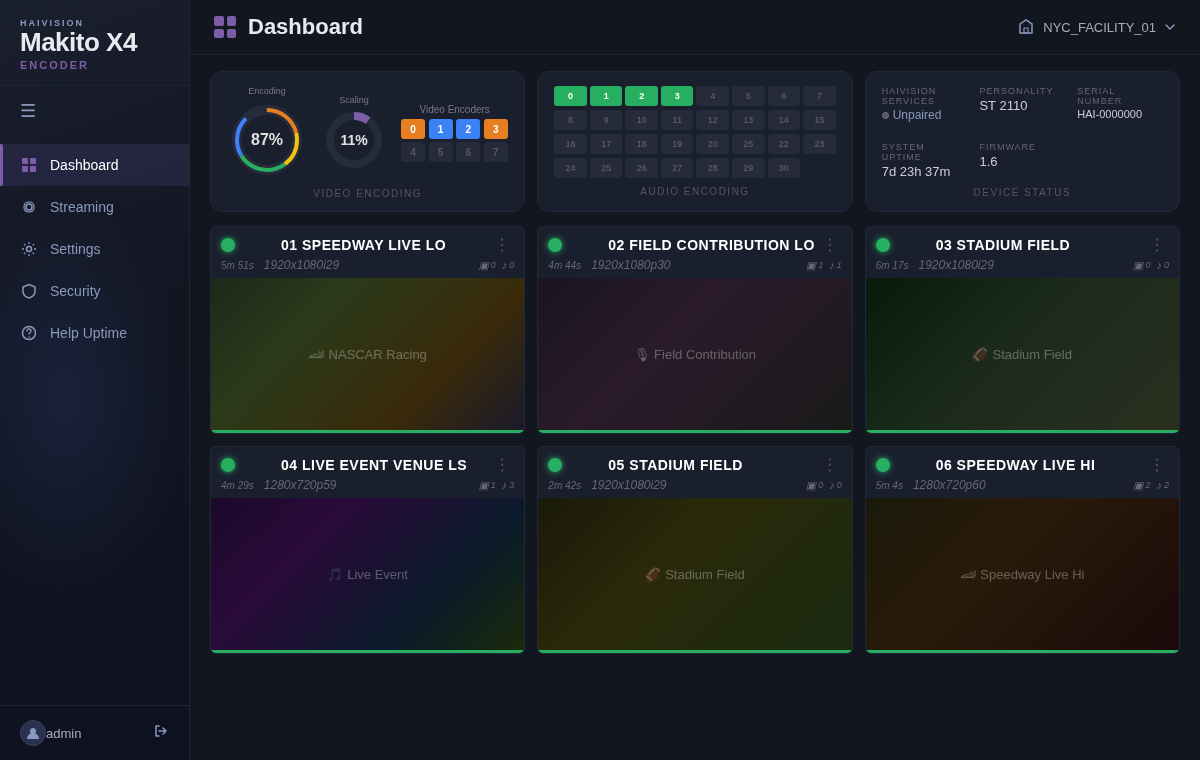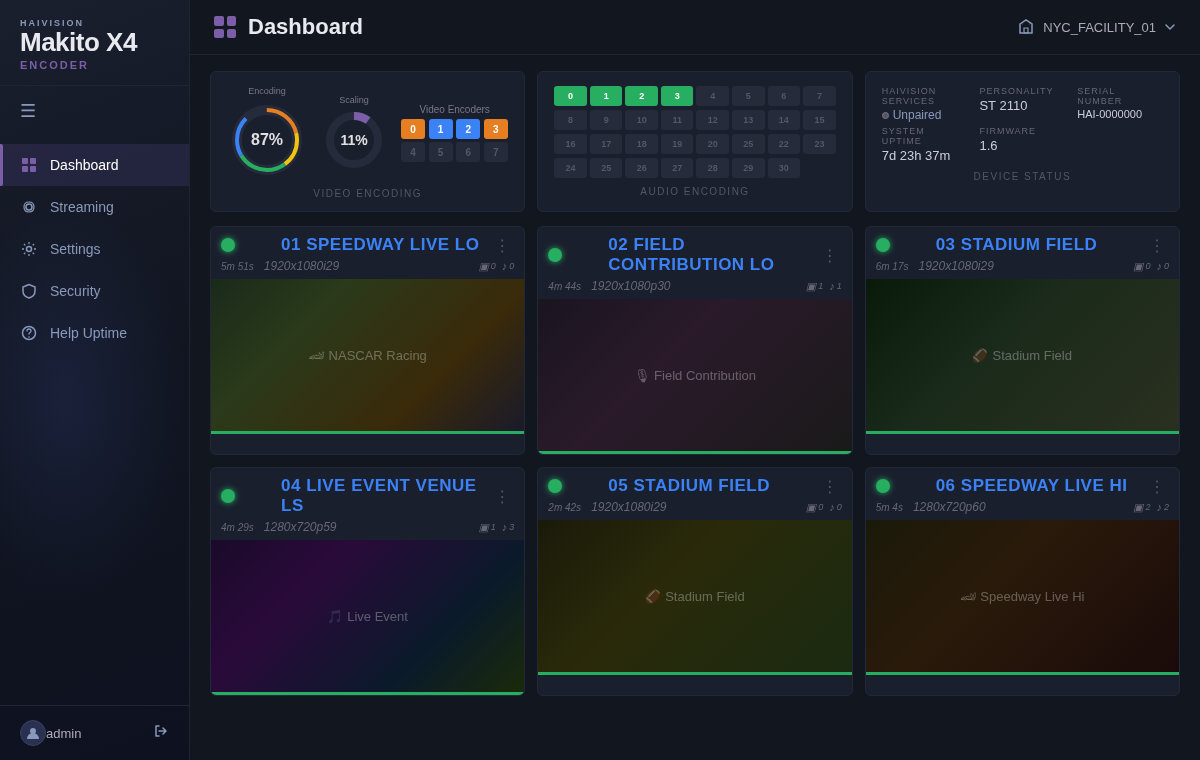--- a/index.html
+++ b/index.html
@@ -191,21 +191,21 @@
 
     
     .status-panels {
       display: grid;
       grid-template-columns: 1fr 1fr 1fr;
       gap: 12px;
       margin-bottom: 14px;
     }
     .panel {
       background: #1a1f2e;
-      border-radius: 6px;
+      border-radius: 12px;
       padding: 14px 16px 12px;
       border: 1px solid #22283a;
     }
     .panel-label {
       font-size: 10px;
       text-transform: uppercase;
       letter-spacing: 1.5px;
       color: #556;
       text-align: center;
       margin-top: 8px;
@@ -292,21 +292,21 @@
       font-size: 9px;
       font-weight: 600;
     }
     .audio-active { background: #27ae60; color: #fff; }
     .audio-inactive { background: #252b3a; color: #556; }
 
     
     .device-grid {
       display: grid;
       grid-template-columns: 1fr 1fr 1fr;
-      gap: 4px 12px;
+      gap: 20px 12px;
     }
     .device-item label {
       font-size: 9px;
       color: #667;
       text-transform: uppercase;
       letter-spacing: 1px;
       display: block;
     }
     .device-item .val {
       font-size: 13px;
@@ -359,23 +359,23 @@
     }
     .live-dot {
       width: 14px;
       height: 14px;
       border-radius: 50%;
       background: #27ae60;
       box-shadow: 0 0 6px #27ae60;
       flex-shrink: 0;
     }
     .card-name {
-      font-size: 17px;
+      font-size: 14px;
       font-weight: 700;
-      color: #3b82f6;
+      color: #ffffff;
       text-transform: uppercase;
       letter-spacing: 0.5px;
       padding-left: 40px;
     }
     .card-menu {
       color: #556;
       font-size: 16px;
       cursor: pointer;
       padding: 0 4px;
     }

